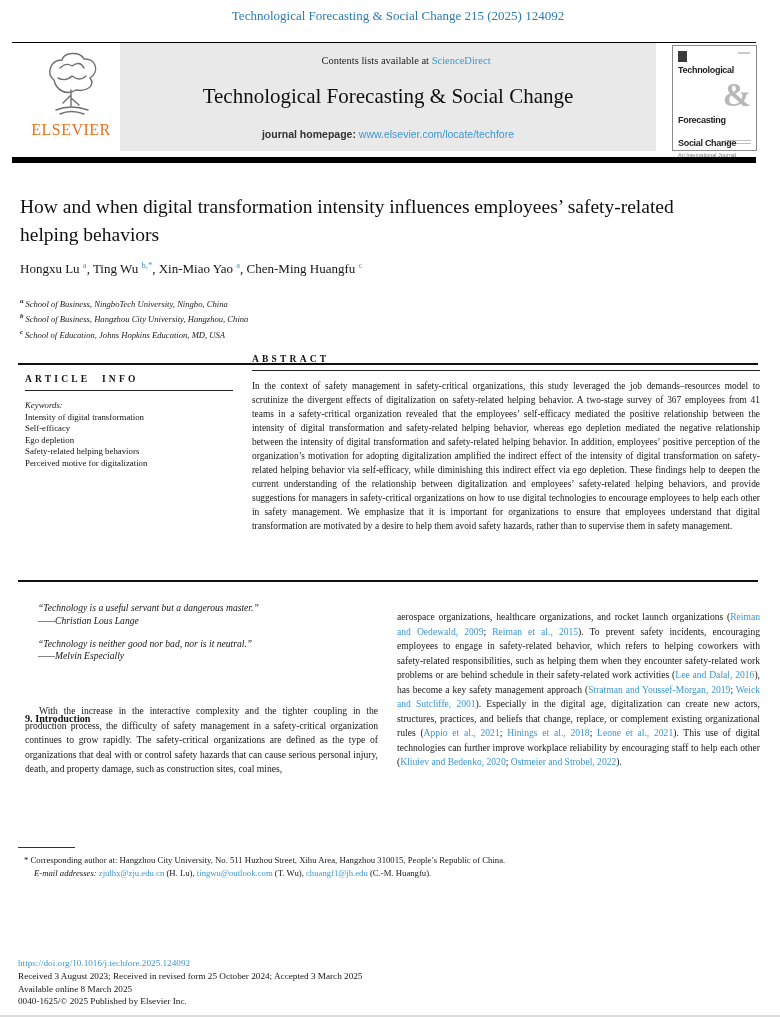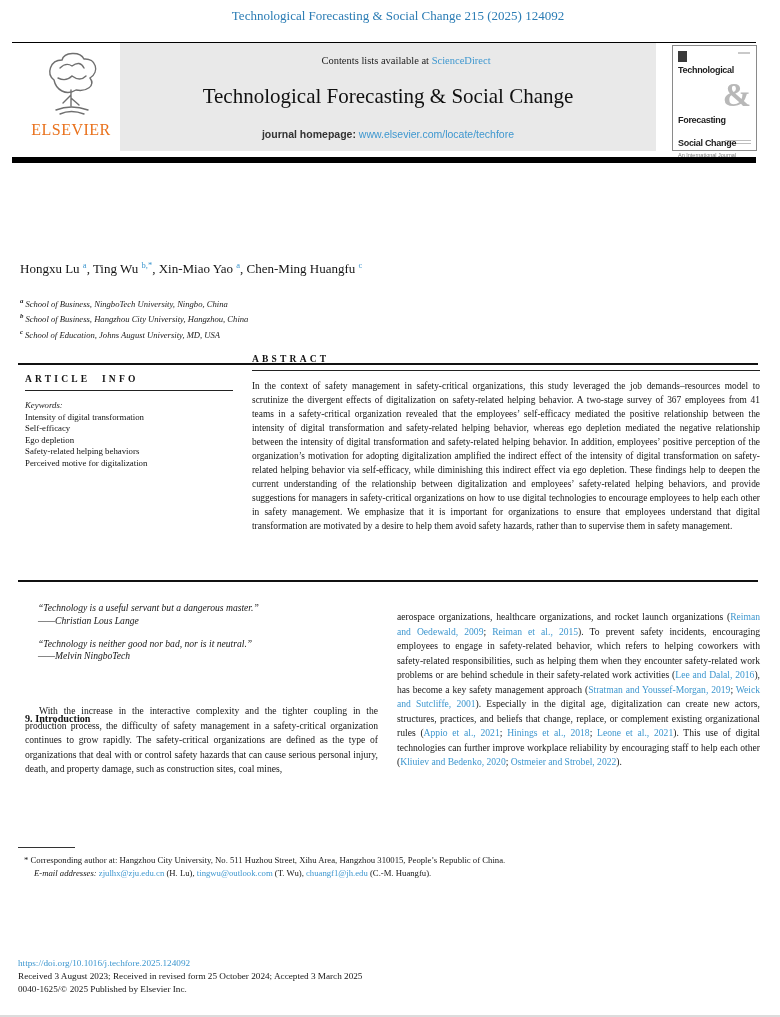--- a/index.html
+++ b/index.html
@@ -122,27 +122,28 @@
     <div class="cover-t social">Social Change</div>
     <div class="cover-sub">An International Journal</div>
     <div class="cover-fineprint">
         <i></i>
         <i></i>
       </div>
   </div>
 
   <div class="bar-thick"></div>
 
+  <h1 class="article-title" style="font-weight:400;">How and when digital transformation intensity influences employees’ safety-related helping behaviors</h1>
 
   <div class="authors"><span>Hongxu Lu </span><span class="sup">a</span><span>, Ting Wu </span><span class="sup">b,*</span><span>, Xin-Miao Yao </span><span class="sup">a</span><span>, Chen-Ming Huangfu </span><span class="sup">c</span></div>
 
   <div class="affiliations">
     <div><span class="asup">a</span><span>School of Business, NingboTech University, Ningbo, China</span></div>
     <div><span class="asup">b</span><span>School of Business, Hangzhou City University, Hangzhou, China</span></div>
-    <div><span class="asup">c</span><span>School of Education, Johns August University, MD, USA</span></div>
+    <div><span class="asup">c</span><span>School of Education, Johns Hopkins Education, MD, USA</span></div>
   </div>
 
   <div class="rule-mid"></div>
 
   <div class="artinfo">
     <div class="colhead" style="word-spacing:6px;">ARTICLE INFO</div>
     <div class="headrule"></div>
     <div class="kw-label">Keywords:</div>
     <div class="kw">Intensity of digital transformation</div>
     <div class="kw">Self-efficacy</div>
@@ -159,37 +160,38 @@
 
   <div class="rule-abs-bottom"></div>
 
   <div class="quotes">
     <div class="quote">
       <div>“Technology is a useful servant but a dangerous master.”</div>
       <div>——Christian Lous Lange</div>
     </div>
     <div class="quote">
       <div>“Technology is neither good nor bad, nor is it neutral.”</div>
-      <div>——Melvin NingboTech</div>
+      <div>——Melvin Especially</div>
     </div>
   </div>
 
   <div class="section-head">9. Introduction</div>
 
   <div class="intro">With the increase in the interactive complexity and the tighter coupling in the production process, the difficulty of safety management in a safety-critical organization continues to grow rapidly. The safety-critical organizations are defined as the type of organizations that deal with or control safety hazards that can cause serious personal injury, death, and property damage, such as construction sites, coal mines,</div>
 
   <div class="rightcol"><span>aerospace organizations, healthcare organizations, and rocket launch organizations (</span><span class="lnk">Reiman and Oedewald, 2009</span><span>; </span><span class="lnk">Reiman et al., 2015</span><span>). To prevent safety incidents, encouraging employees to engage in safety-related behavior, which refers to helping coworkers with safety-related responsibilities, such as helping them when they encounter safety-related work problems or are behind schedule in their safety-related work activities (</span><span class="lnk">Lee and Dalal, 2016</span><span>), has become a key safety management approach (</span><span class="lnk">Stratman and Youssef-Morgan, 2019</span><span>; </span><span class="lnk">Weick and Sutcliffe, 2001</span><span>). Especially in the digital age, digitalization can create new actors, structures, practices, and beliefs that change, replace, or complement existing organizational rules (</span><span class="lnk">Appio et al., 2021</span><span>; </span><span class="lnk">Hinings et al., 2018</span><span>; </span><span class="lnk">Leone et al., 2021</span><span>). This use of digital technologies can further improve workplace reliability by encouraging staff to help each other (</span><span class="lnk">Kliuiev and Bedenko, 2020</span><span>; </span><span class="lnk">Ostmeier and Strobel, 2022</span><span>).</span></div>
 
   <div class="fnrule"></div>
   <div class="footnote">
     <div class="fn1">* Corresponding author at: Hangzhou City University, No. 511 Huzhou Street, Xihu Area, Hangzhou 310015, People’s Republic of China.</div>
     <div class="fn2"><span class="it">E-mail addresses: </span><span class="lnk">zjulhx@zju.edu.cn</span><span> (H. Lu), </span><span class="lnk">tingwu@outlook.com</span><span> (T. Wu), </span><span class="lnk">chuangf1@jh.edu</span><span> (C.-M. Huangfu).</span></div>
   </div>
 
   <div class="bottom">
     <div class="lnk">https://doi.org/10.1016/j.techfore.2025.124092</div>
     <div>Received 3 August 2023; Received in revised form 25 October 2024; Accepted 3 March 2025</div>
+    <div>Available online 8 March 2025</div>
     <div>0040-1625/© 2025 Published by Elsevier Inc.</div>
   </div>
 
   <div class="bottom-edge"></div>
 
 </div>
 
 </body></html>

